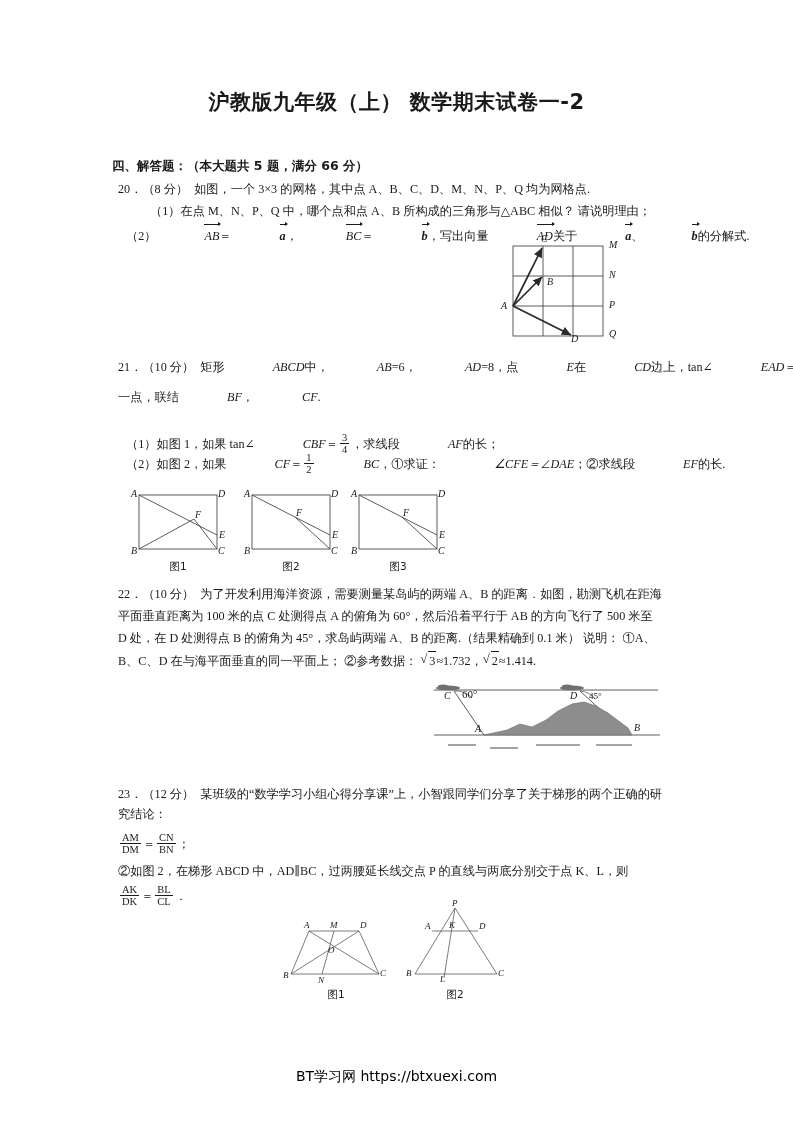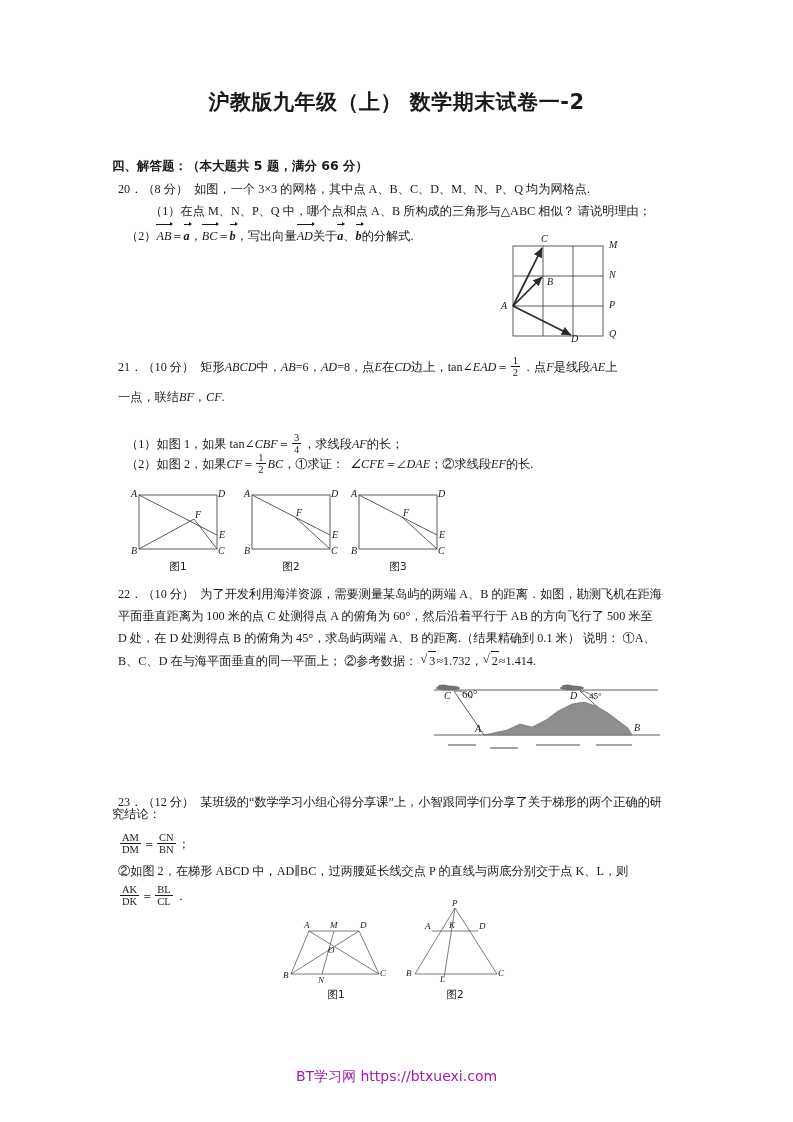--- a/index.html
+++ b/index.html
@@ -38,21 +38,21 @@
     font-size: 12.5px;
     font-weight: bold;
     font-family: "DejaVu Sans", "Liberation Sans", sans-serif;
   }
   .qline {
     position: absolute;
     font-size: 12.2px;
     line-height: 1.5;
     white-space: nowrap;
   }
-  .itx { font-style: italic; font-family: "Liberation Serif", serif; }
+  .itx { font-style: italic; font-family: "Liberation Serif", serif; margin-left: 48px; }
   .frac {
     display: inline-block;
     vertical-align: -0.48em;
     text-align: center;
     font-size: 0.86em;
     line-height: 1.05;
     margin: 0 2px;
   }
   .frac .num { display: block; padding: 0 2px; }
   .frac .den { display: block; border-top: 1px solid #1a1a1a; padding: 0 2px; }
@@ -103,21 +103,21 @@
     font-family: "Liberation Serif", serif;
     color: #1a1a1a;
     white-space: nowrap;
   }
   .footer {
     position: absolute;
     left: 0; right: 0;
     top: 1068px;
     text-align: center;
     font-size: 14px;
-    color: #a21caf;
+    color: #000000;
     font-family: "DejaVu Sans", "Liberation Sans", sans-serif;
   }
   svg { display: block; overflow: visible; }
 </style>
 </head>
 <body>
 
 <div class="page">
 
   <div class="doc-title">沪教版九年级（上） 数学期末试卷一-2</div>
@@ -270,25 +270,25 @@
       </g>
     </svg>
     <span class="lbl" style="left:12px; top:12px;">C</span>
     <span class="lbl" style="left:30px; top:10px; font-style:normal; font-size:11px;">60°</span>
     <span class="lbl" style="left:138px; top:12px;">D</span>
     <span class="lbl" style="left:157px; top:13px; font-style:normal; font-size:9px;">45°</span>
     <span class="lbl" style="left:43px; top:45px;">A</span>
     <span class="lbl" style="left:202px; top:44px;">B</span>
   </div>
 
-  <div class="qline" style="left:118px; top:785px;margin-top:8px;">
+  <div class="qline" style="left:118px; top:785px;">
     <span>23</span>．<span>（12 分）</span>
     &nbsp;<span>某班级的“数学学习小组心得分享课”上，小智跟同学们分享了关于梯形的两个正确的研</span>
   </div>
-  <div class="qline" style="left:112px; top:805px;text-align:center;">究结论：</div>
+  <div class="qline" style="left:118px; top:805px;text-align:center;">究结论：</div>
 
   <div class="qline" style="left:118px; top:832px;">
     <span class="frac"><span class="num">AM</span><span class="den">DM</span></span><span>＝</span><span class="frac"><span class="num">CN</span><span class="den">BN</span></span><span>；</span>
   </div>
 
   <div class="qline" style="left:118px; top:862px;">②如图 2，在梯形 ABCD 中，AD∥BC，过两腰延长线交点 P 的直线与两底分别交于点 K、L，则</div>
 
   <div class="qline" style="left:118px; top:884px;">
     <span class="frac"><span class="num">AK</span><span class="den">DK</span></span><span>＝</span><span class="frac"><span class="num">BL</span><span class="den">CL</span></span><span>．</span>
   </div>

